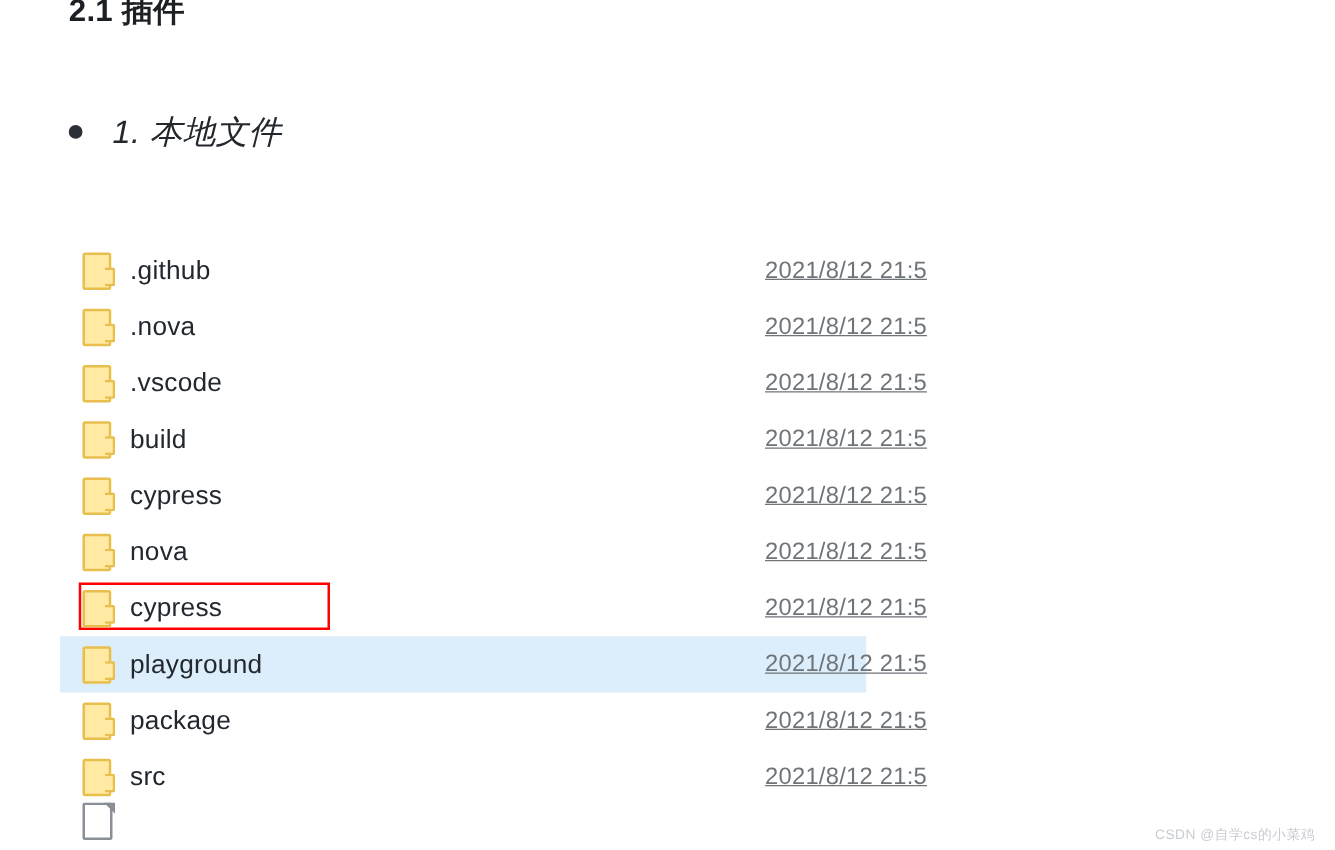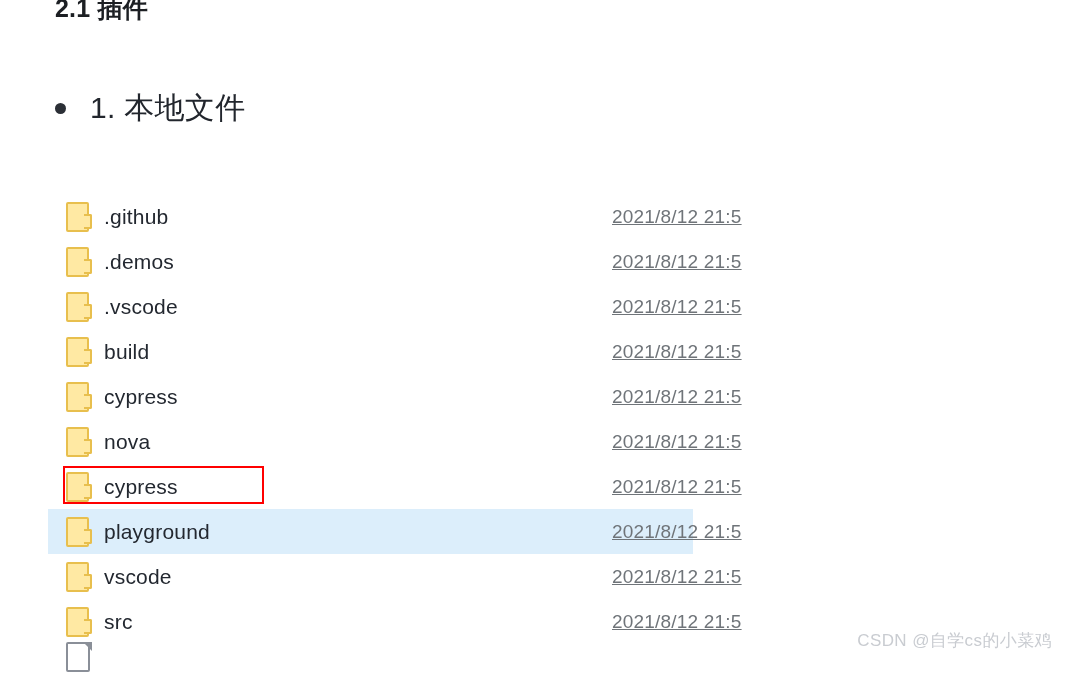--- a/index.html
+++ b/index.html
@@ -49,23 +49,24 @@
   .bullet-dot {
     width: 11px;
     height: 11px;
     border-radius: 50%;
     background: #2b2f36;
     display: inline-block;
     margin-right: 24px;
     flex: 0 0 auto;
   }
   .bullet-label {
-    font-size: 30px;
+    font-size: 26px;
     color: #22262d;
     letter-spacing: 0.3px;
+    font-style: italic;
   }
 
   
   .file-list {
     position: absolute;
     left: 0;
     top: 194px;
     width: 966px;
   }
   .file-row {
@@ -211,22 +212,22 @@
   .cut-row .name-cell {
     top: 4px;
     color: #232830;
   }
   .cut-row .date-cell { top: 6px; }
 
   
   .watermark {
     position: absolute;
     right: 16px;
-    bottom: 28px;
-    font-size: 17px;
+    bottom: 5px;
+    font-size: 11px;
     color: #c9ccd1;
     white-space: nowrap;
     letter-spacing: 0.4px;
   }
 </style>
 </head>
 <body>
 
 <div class="page">
 
@@ -250,21 +251,21 @@
         <span class="date-cell">2021/8/12 21:5</span>
       </div>
       <div class="file-row">
         <span class="row-highlight"></span>
         <span class="icon-cell">
           <span class="folder-icon">
             <span class="body"></span>
             <span class="tab"></span>
           </span>
         </span>
-        <span class="name-cell">.demos</span>
+        <span class="name-cell">.nova</span>
         <span class="date-cell">2021/8/12 21:5</span>
       </div>
       <div class="file-row">
         <span class="row-highlight"></span>
         <span class="icon-cell">
           <span class="folder-icon">
             <span class="body"></span>
             <span class="tab"></span>
           </span>
         </span>
@@ -328,21 +329,21 @@
         <span class="date-cell">2021/8/12 21:5</span>
       </div>
       <div class="file-row">
         <span class="row-highlight"></span>
         <span class="icon-cell">
           <span class="folder-icon">
             <span class="body"></span>
             <span class="tab"></span>
           </span>
         </span>
-        <span class="name-cell">vscode</span>
+        <span class="name-cell">package</span>
         <span class="date-cell">2021/8/12 21:5</span>
       </div>
       <div class="file-row">
         <span class="row-highlight"></span>
         <span class="icon-cell">
           <span class="folder-icon">
             <span class="body"></span>
             <span class="tab"></span>
           </span>
         </span>

